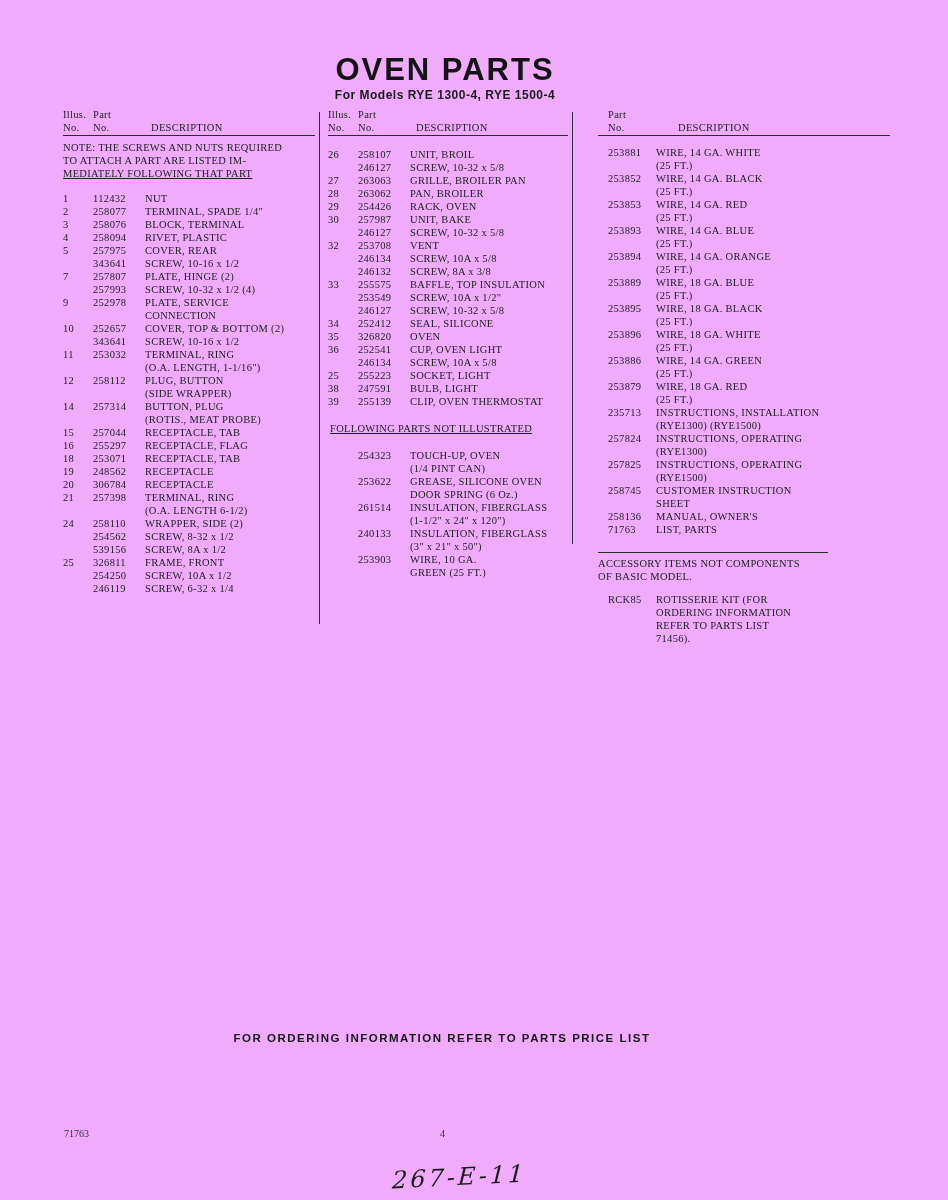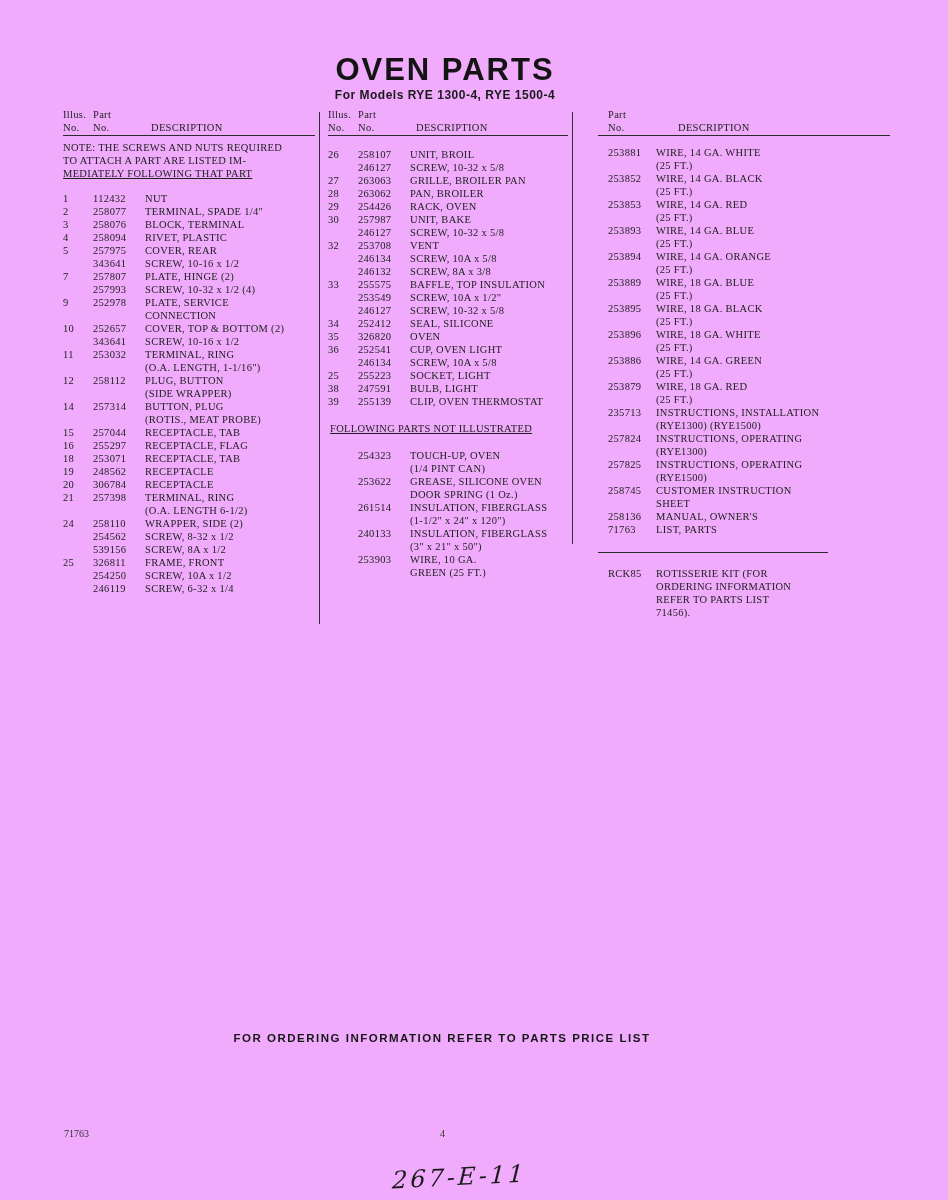--- a/index.html
+++ b/index.html
@@ -439,21 +439,21 @@
           <span class="c-d">
             <div>TOUCH-UP, OVEN</div>
             <div>(1/4 PINT CAN)</div>
           </span>
         </div>
         <div class="prow">
           <span class="c-i"></span>
           <span class="c-p">253622</span>
           <span class="c-d">
             <div>GREASE, SILICONE OVEN</div>
-            <div>DOOR SPRING (1 Oz.)</div>
+            <div>DOOR SPRING (6 Oz.)</div>
           </span>
         </div>
         <div class="prow">
           <span class="c-i"></span>
           <span class="c-p">261514</span>
           <span class="c-d">
             <div>INSULATION, FIBERGLASS</div>
             <div>(1-1/2" x 24" x 120")</div>
           </span>
         </div>
@@ -595,20 +595,24 @@
           </span>
         </div>
         <div class="prow">
           <span class="c-p3">71763</span>
           <span class="c-d">
             <div>LIST, PARTS</div>
           </span>
         </div>
       </div>
     <div class="accessory">
+      <div class="acc-head">
+        <div>ACCESSORY ITEMS NOT COMPONENTS</div>
+        <div>OF BASIC MODEL.</div>
+      </div>
       <div class="rows acc">
           <div class="prow">
             <span class="c-p3">RCK85</span>
             <span class="c-d">
               <div>ROTISSERIE KIT (FOR</div>
               <div>ORDERING INFORMATION</div>
               <div>REFER TO PARTS LIST</div>
               <div>71456).</div>
             </span>
           </div>

